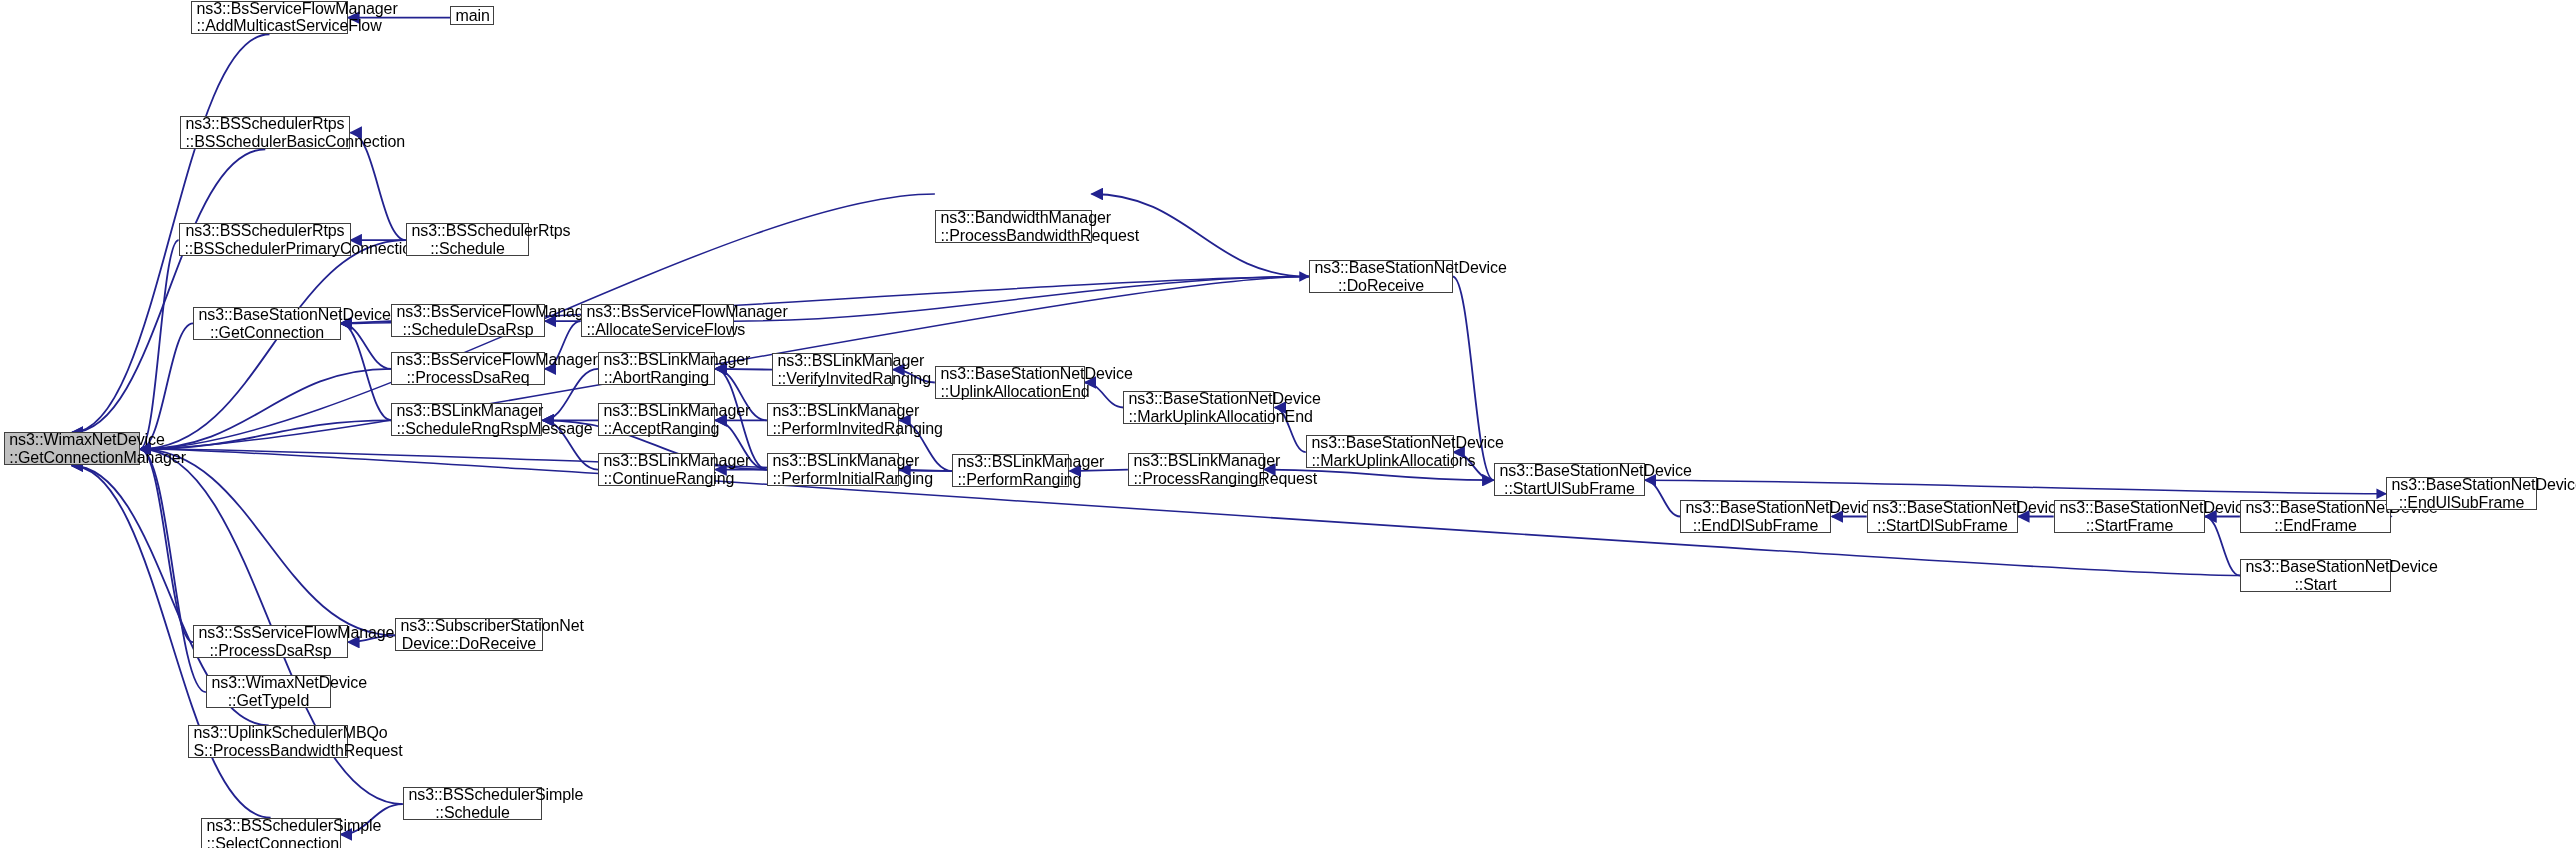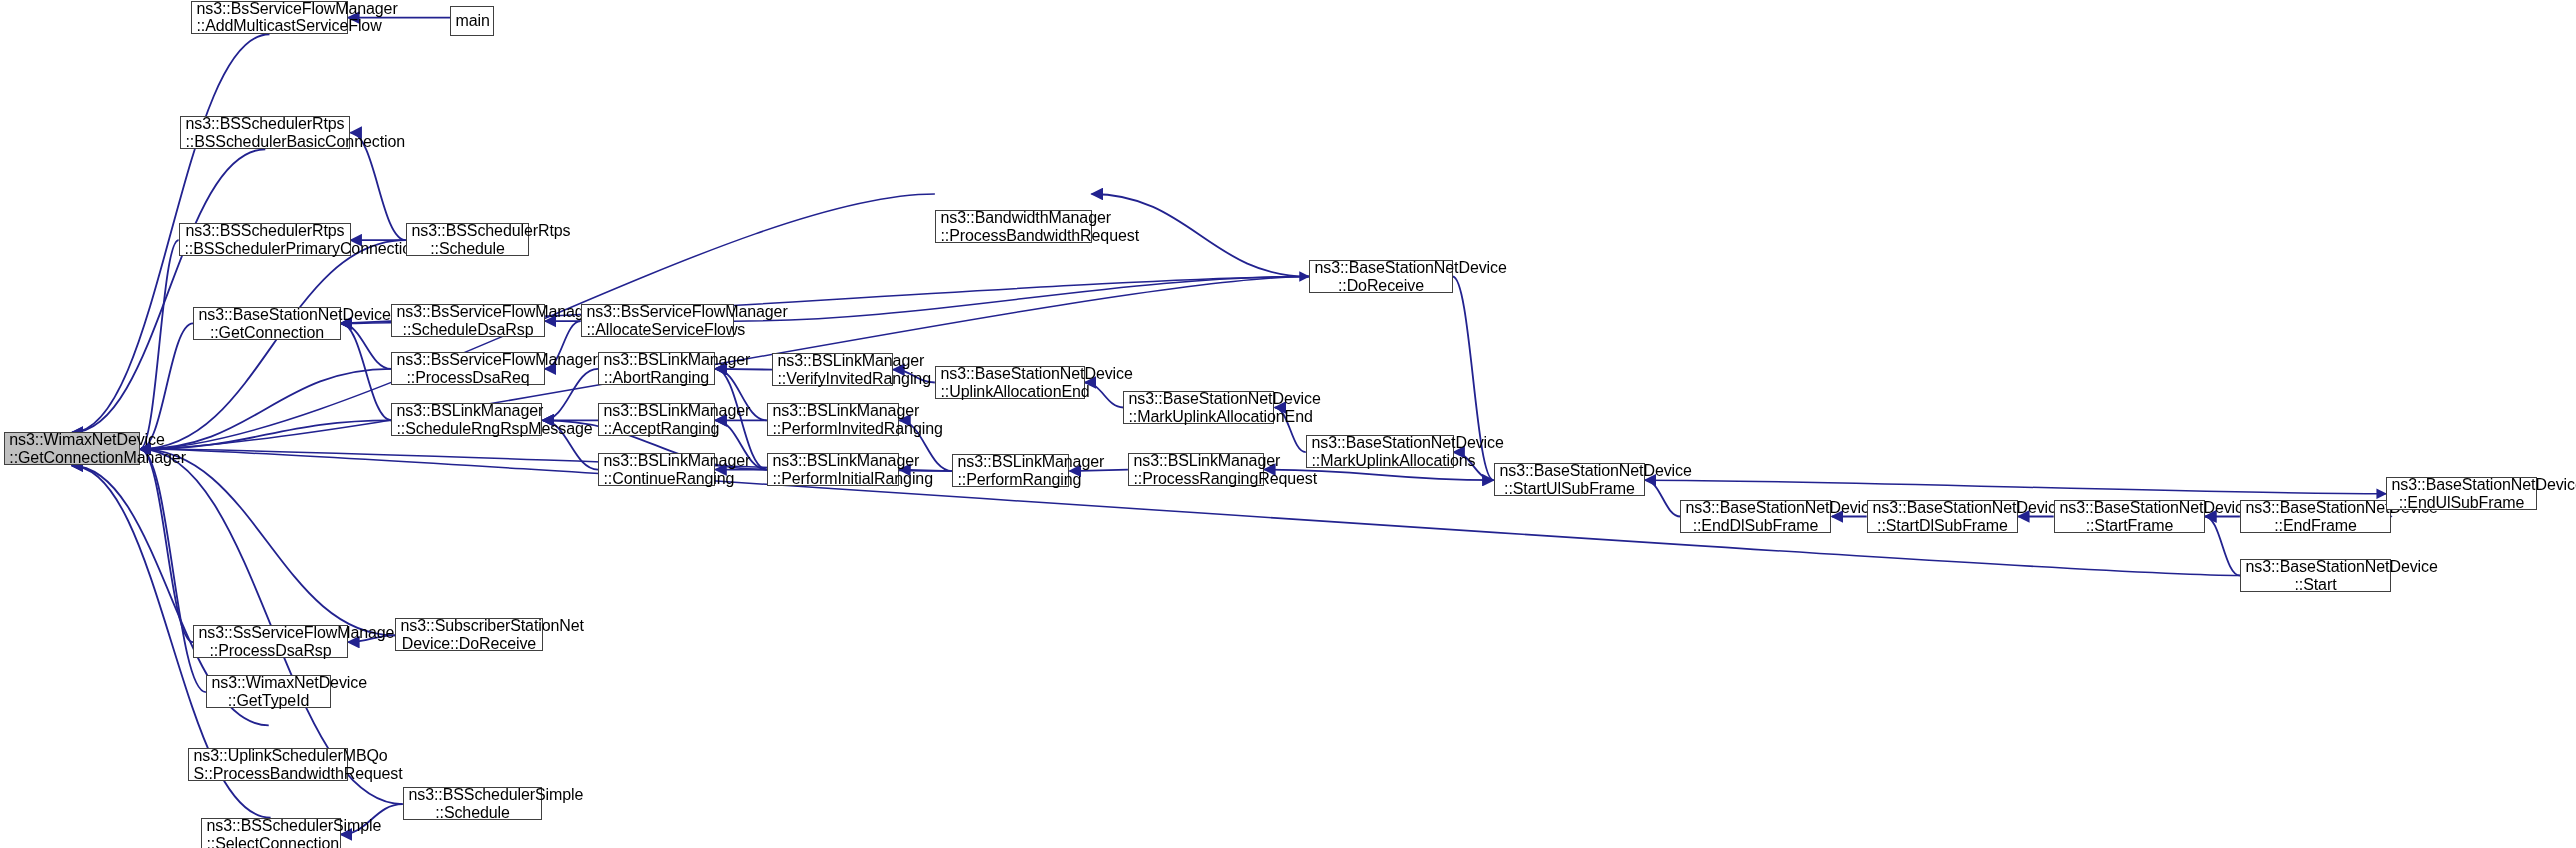--- a/index.html
+++ b/index.html
@@ -115,21 +115,21 @@
         <path d="M 532 1062 C 495.1 1062, 486.9 1102, 450 1102" fill="none" stroke="#22228f" stroke-width="2.4" marker-end="url(#arrow)"></path>
         <path d="M 532 1062 C 375.85 1062, 341.15 593, 185 593" fill="none" stroke="#22228f" stroke-width="2.4" marker-end="url(#arrow)"></path>
         <path d="M 357.5 1080 C 239.375 1080, 213.125 615, 95 615" fill="none" stroke="#22228f" stroke-width="2.4" marker-end="url(#arrow)"></path>
       </g>
   </svg>
   <div id="node-layer">
       <div class="node root" style="left: 3.8px; top: 432px; width: 136px; height: 33px;"><span class="lbl">ns3::WimaxNetDevice
 ::GetConnectionManager</span></div>
       <div class="node" style="left: 191px; top: 0.8px; width: 157px; height: 33px;"><span class="lbl">ns3::BsServiceFlowManager
 ::AddMulticastServiceFlow</span></div>
-      <div class="node" style="left: 450px; top: 6px; width: 44px; height: 30px;"><span class="lbl">main</span></div>
+      <div class="node" style="left: 450px; top: 6px; width: 44px; height: 19px;"><span class="lbl">main</span></div>
       <div class="node" style="left: 180px; top: 116px; width: 170px; height: 33px;"><span class="lbl">ns3::BSSchedulerRtps
 ::BSSchedulerBasicConnection</span></div>
       <div class="node" style="left: 179px; top: 223px; width: 172px; height: 33px;"><span class="lbl">ns3::BSSchedulerRtps
 ::BSSchedulerPrimaryConnection</span></div>
       <div class="node" style="left: 406px; top: 223px; width: 123px; height: 33px;"><span class="lbl">ns3::BSSchedulerRtps
 ::Schedule</span></div>
       <div class="node" style="left: 935px; top: 177px; width: 157px; height: 33px; margin-top: 33px;"><span class="lbl">ns3::BandwidthManager
 ::ProcessBandwidthRequest</span></div>
       <div class="node" style="left: 1309px; top: 260px; width: 144px; height: 33px;"><span class="lbl">ns3::BaseStationNetDevice
 ::DoReceive</span></div>
@@ -178,21 +178,21 @@
       <div class="node" style="left: 2386px; top: 477px; width: 151px; height: 33px;"><span class="lbl">ns3::BaseStationNetDevice
 ::EndUlSubFrame</span></div>
       <div class="node" style="left: 2240px; top: 559px; width: 151px; height: 33px;"><span class="lbl">ns3::BaseStationNetDevice
 ::Start</span></div>
       <div class="node" style="left: 193px; top: 625px; width: 155px; height: 33px;"><span class="lbl">ns3::SsServiceFlowManager
 ::ProcessDsaRsp</span></div>
       <div class="node" style="left: 395px; top: 618px; width: 148px; height: 33px; justify-content: flex-end;"><span class="lbl">ns3::SubscriberStationNet
 Device::DoReceive</span></div>
       <div class="node" style="left: 206px; top: 675px; width: 125px; height: 33px;"><span class="lbl">ns3::WimaxNetDevice
 ::GetTypeId</span></div>
-      <div class="node" style="left: 188px; top: 748px; width: 160px; height: 33px; justify-content: center;"><span class="lbl">ns3::UplinkSchedulerMBQo
+      <div class="node" style="left: 188px; top: 725px; width: 160px; height: 33px; justify-content: center;"><span class="lbl">ns3::UplinkSchedulerMBQo
 S::ProcessBandwidthRequest</span></div>
       <div class="node" style="left: 403px; top: 787px; width: 139px; height: 33px;"><span class="lbl">ns3::BSSchedulerSimple
 ::Schedule</span></div>
       <div class="node" style="left: 201px; top: 818px; width: 140px; height: 33px;"><span class="lbl">ns3::BSSchedulerSimple
 ::SelectConnection</span></div>
     </div>
 </div>
 
 
 </body></html>

